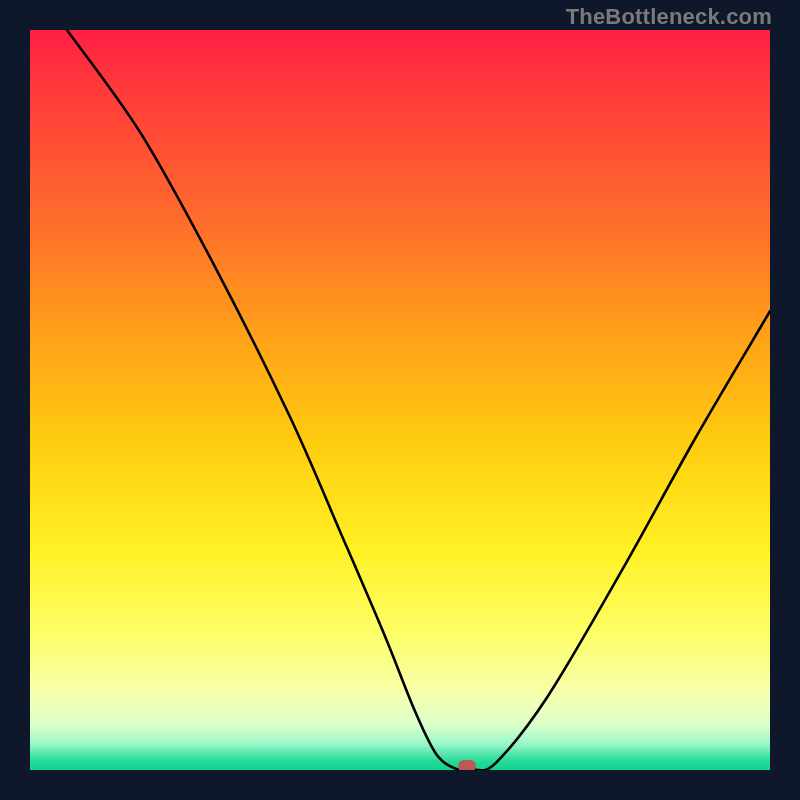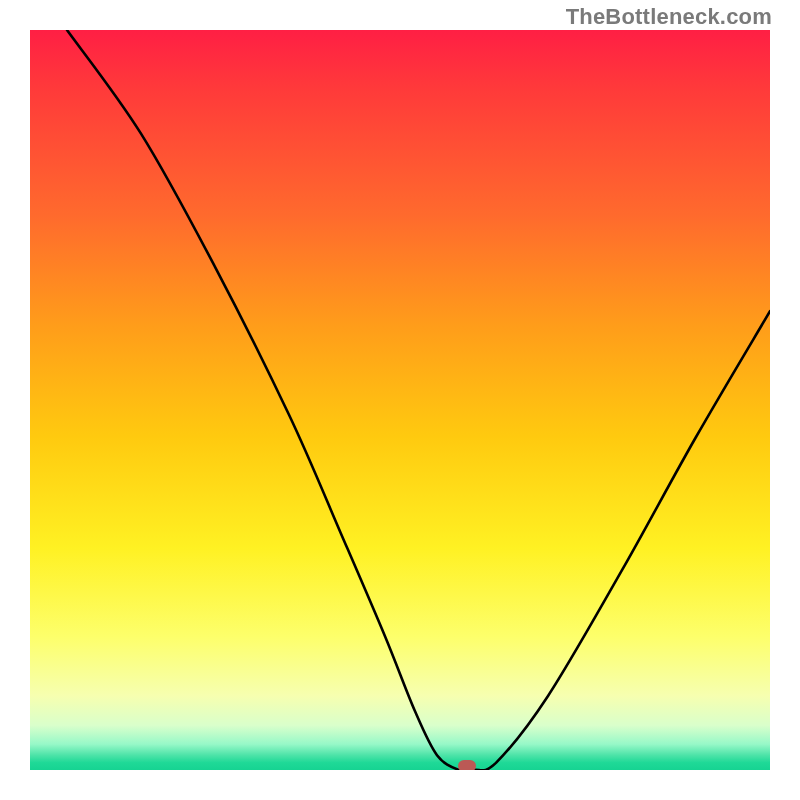--- a/index.html
+++ b/index.html
@@ -9,21 +9,21 @@
     height: 800px;
     background: #000;
     overflow: hidden;
   }
   .frame {
     position: absolute;
     left: 0;
     top: 0;
     width: 800px;
     height: 800px;
-    background: #ffffff;
+    background: #0f172a;
   }
   .plot-area {
     position: absolute;
     left: 30px;
     top: 30px;
     width: 740px;
     height: 740px;
     overflow: hidden;
   }
   .gradient {

